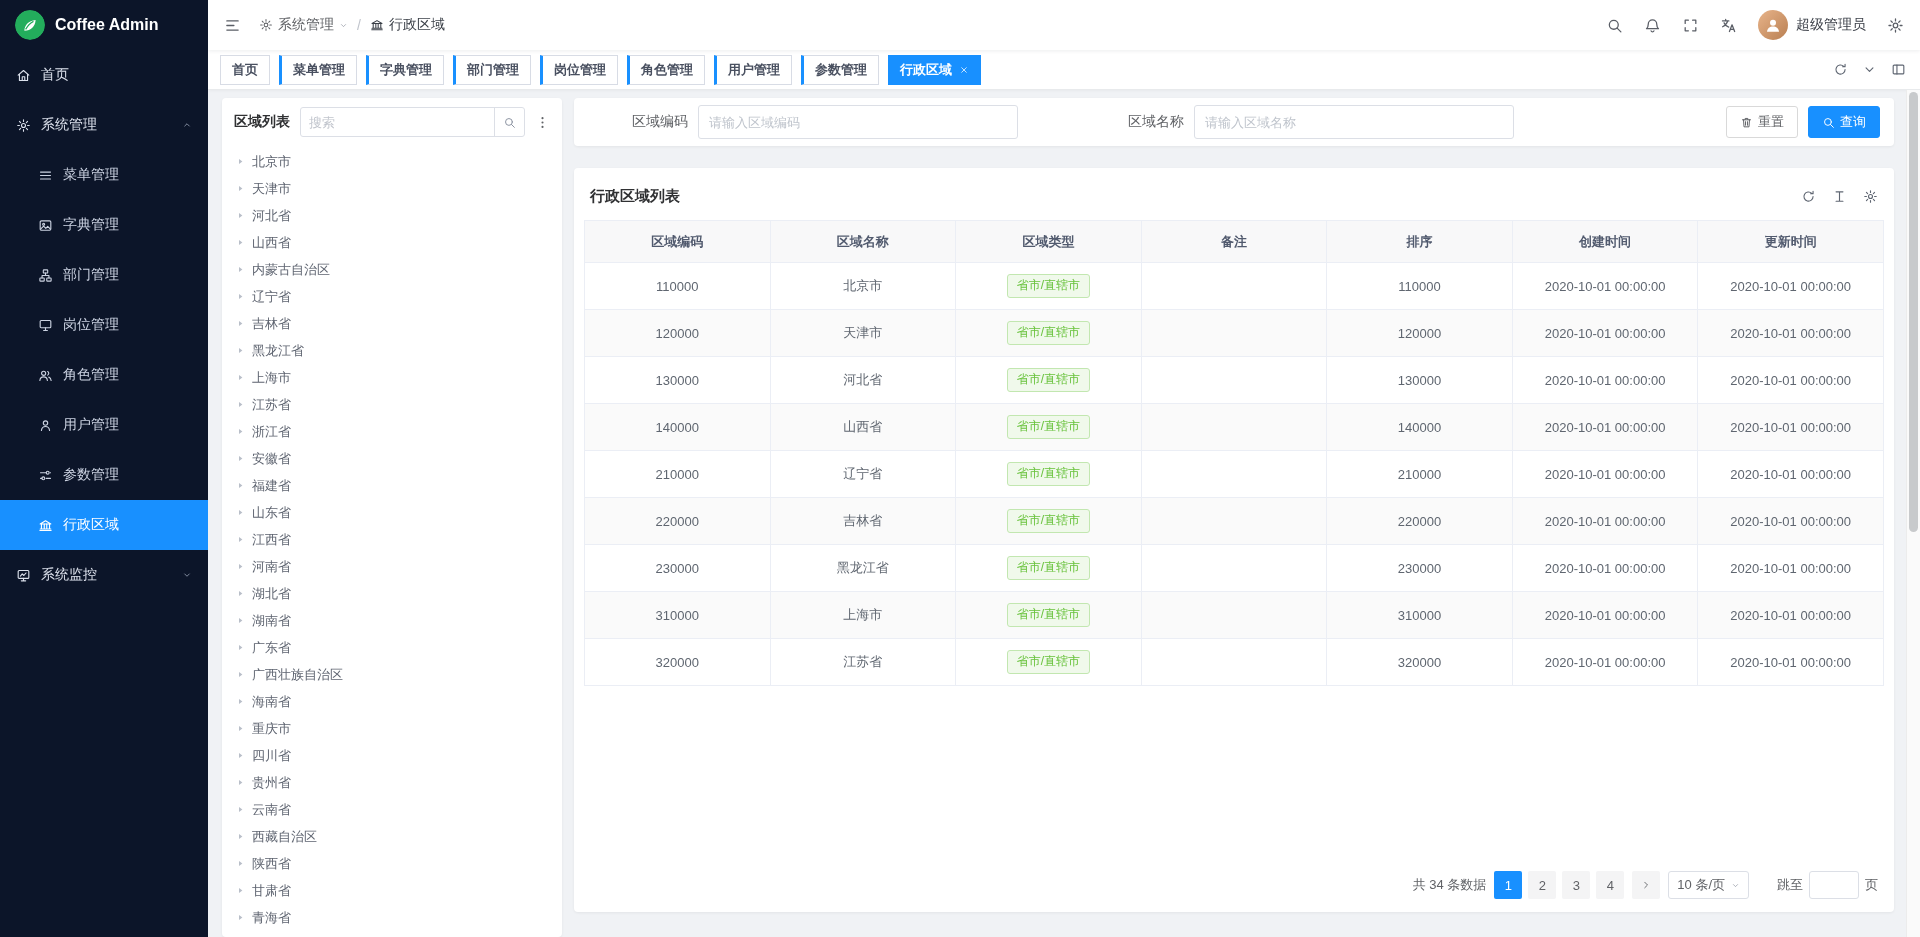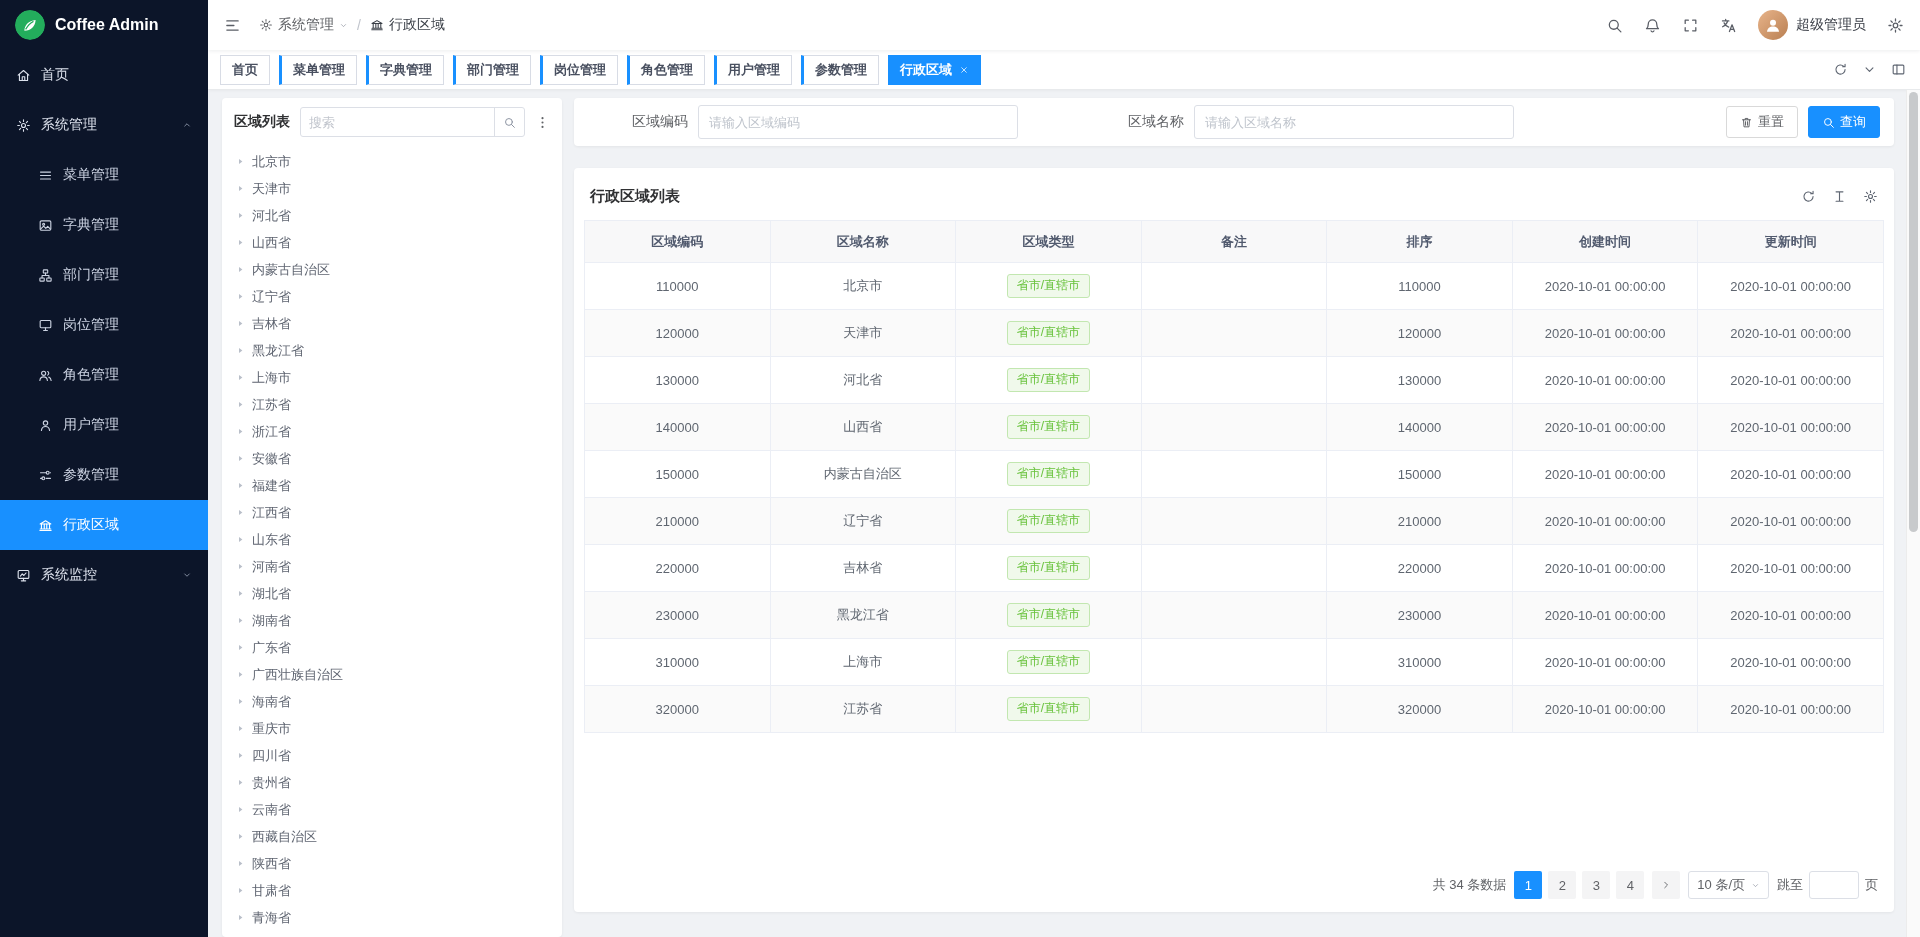--- a/index.html
+++ b/index.html
@@ -89,21 +89,21 @@
   .badge{display:inline-block;padding:3px 9px;font-size:12px;color:#67c23a;background:#f0f9eb;border:1px solid #c2e7b0;border-radius:3px;line-height:1.3}
 
   
   .pagination{position:absolute;right:16px;bottom:13px;display:flex;align-items:center;gap:8px;font-size:13px;color:#606266}
   .pages{display:flex;gap:6px}
   .page{min-width:28px;height:28px;padding:0 4px;border-radius:2px;background:#f4f4f5;color:#606266;display:inline-flex;align-items:center;justify-content:center;cursor:pointer}
   .page.active{background:#1890ff;color:#fff}
   .page .ico{font-size:12px}
   .size-select{height:28px;border:1px solid #dcdfe6;border-radius:3px;display:inline-flex;align-items:center;gap:6px;padding:0 8px;color:#606266;cursor:pointer;background:#fff}
   .size-select .tiny{font-size:9px;color:#8b919c}
-  .jump{display:inline-flex;align-items:center;gap:6px;margin-left:0}
+  .jump{display:inline-flex;align-items:center;gap:6px;margin-left:20px}
   .jump-input{width:50px;height:28px;border:1px solid #dcdfe6;border-radius:3px;outline:none;text-align:center;font-size:13px}
 </style>
 </head>
 <body>
 
 <div class="sidebar">
   <div class="logo">
     <span class="logo-badge">
       <svg viewBox="0 0 24 24">
           <circle cx="12" cy="12" r="12" fill="#23ad5c"></circle>
@@ -524,30 +524,30 @@
           </span>
           <span class="tree-label">福建省</span>
         </div>
 
         <div class="tree-item">
           <span class="ico caret">
             <svg viewBox="0 0 24 24">
               <path d="M8 5.5 17 12l-9 6.5z" fill="currentColor"></path>
             </svg>
           </span>
+          <span class="tree-label">山东省</span>
+        </div>
+
+        <div class="tree-item">
+          <span class="ico caret">
+            <svg viewBox="0 0 24 24">
+              <path d="M8 5.5 17 12l-9 6.5z" fill="currentColor"></path>
+            </svg>
+          </span>
           <span class="tree-label">江西省</span>
-        </div>
-
-        <div class="tree-item">
-          <span class="ico caret">
-            <svg viewBox="0 0 24 24">
-              <path d="M8 5.5 17 12l-9 6.5z" fill="currentColor"></path>
-            </svg>
-          </span>
-          <span class="tree-label">山东省</span>
         </div>
 
         <div class="tree-item">
           <span class="ico caret">
             <svg viewBox="0 0 24 24">
               <path d="M8 5.5 17 12l-9 6.5z" fill="currentColor"></path>
             </svg>
           </span>
           <span class="tree-label">河南省</span>
         </div>
@@ -769,29 +769,20 @@
             <tr>
               <td>140000</td>
               <td>山西省</td>
               <td><span class="badge">省市/直辖市</span></td>
               <td></td>
               <td>140000</td>
               <td>2020-10-01 00:00:00</td>
               <td>2020-10-01 00:00:00</td>
             </tr>
 
-            <tr>
-              <td>150000</td>
-              <td>内蒙古自治区</td>
-              <td><span class="badge">省市/直辖市</span></td>
-              <td></td>
-              <td>150000</td>
-              <td>2020-10-01 00:00:00</td>
-              <td>2020-10-01 00:00:00</td>
-            </tr>
 
             <tr>
               <td>210000</td>
               <td>辽宁省</td>
               <td><span class="badge">省市/直辖市</span></td>
               <td></td>
               <td>210000</td>
               <td>2020-10-01 00:00:00</td>
               <td>2020-10-01 00:00:00</td>
             </tr>

